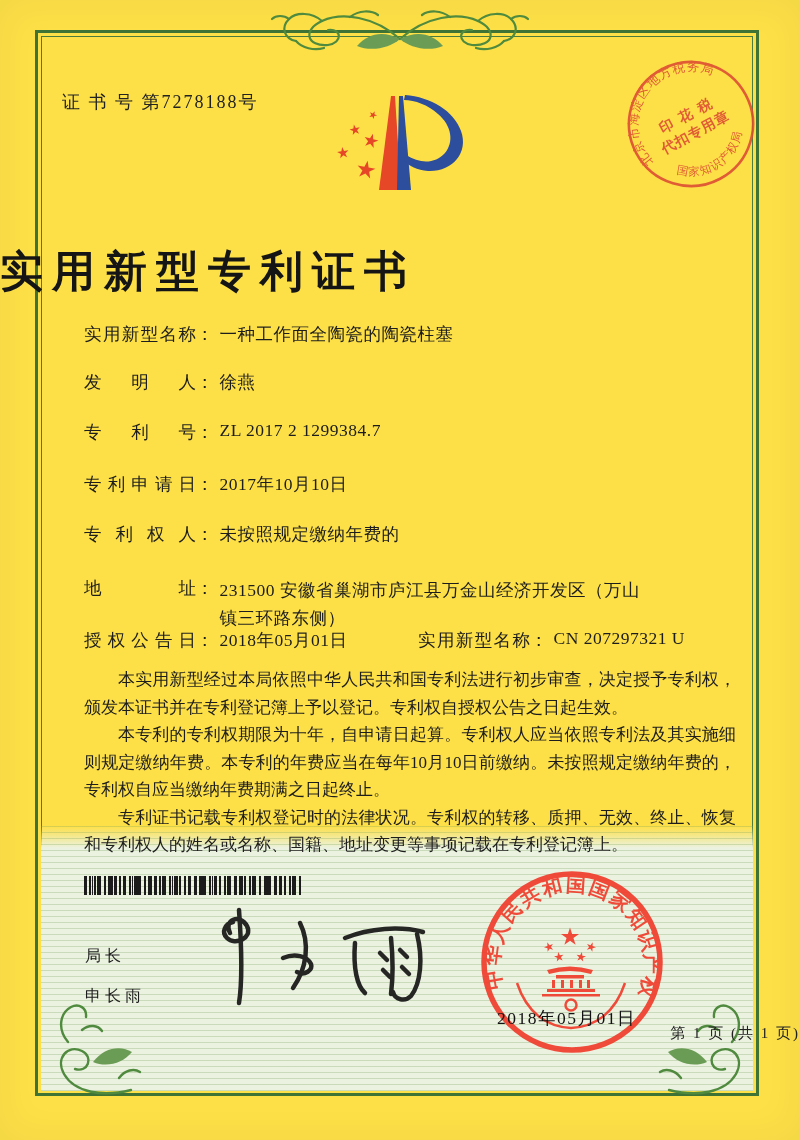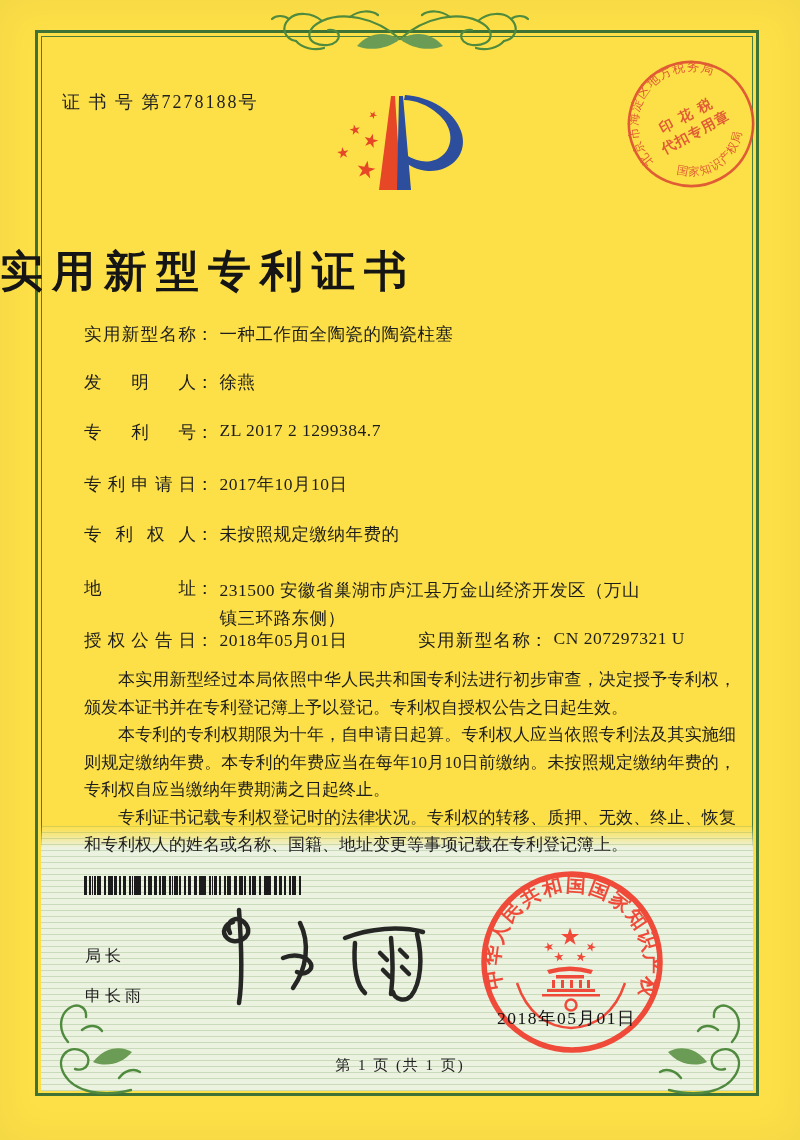--- a/index.html
+++ b/index.html
@@ -40,21 +40,21 @@
       repeating-linear-gradient(90deg,#1b1b1b 0 3px,transparent 3px 13px);}
   
   .director{position:absolute;left:85px;top:936px;font-size:16px;color:#1b1b1b;letter-spacing:4px;}
   .director div{line-height:40px;}
   .signature{position:absolute;left:195px;top:898px;}
   
   .seal{position:absolute;left:477px;top:867px;opacity:0.92;}
   .seal-date{position:absolute;left:497px;top:1006px;font-size:17.5px;color:#111;
              letter-spacing:1.5px;}
   
-  .footer{position:absolute;left:0;top:1056px;width:800px;text-align:center;
+  .footer{position:absolute;left:0;top:1024px;width:800px;text-align:right;
           font-size:15px;letter-spacing:2px;color:#222;}
   
   .tax-stamp{position:absolute;left:613px;top:46px;opacity:0.88;}
   
   .logo{position:absolute;left:330px;top:84px;}
   
   .orn-top{position:absolute;left:258px;top:6px;}
   .orn-bl{position:absolute;left:33px;top:1000px;}
   .orn-br{position:absolute;left:657px;top:1000px;}
   svg text{font-family:"Liberation Serif","DejaVu Serif",serif;}

